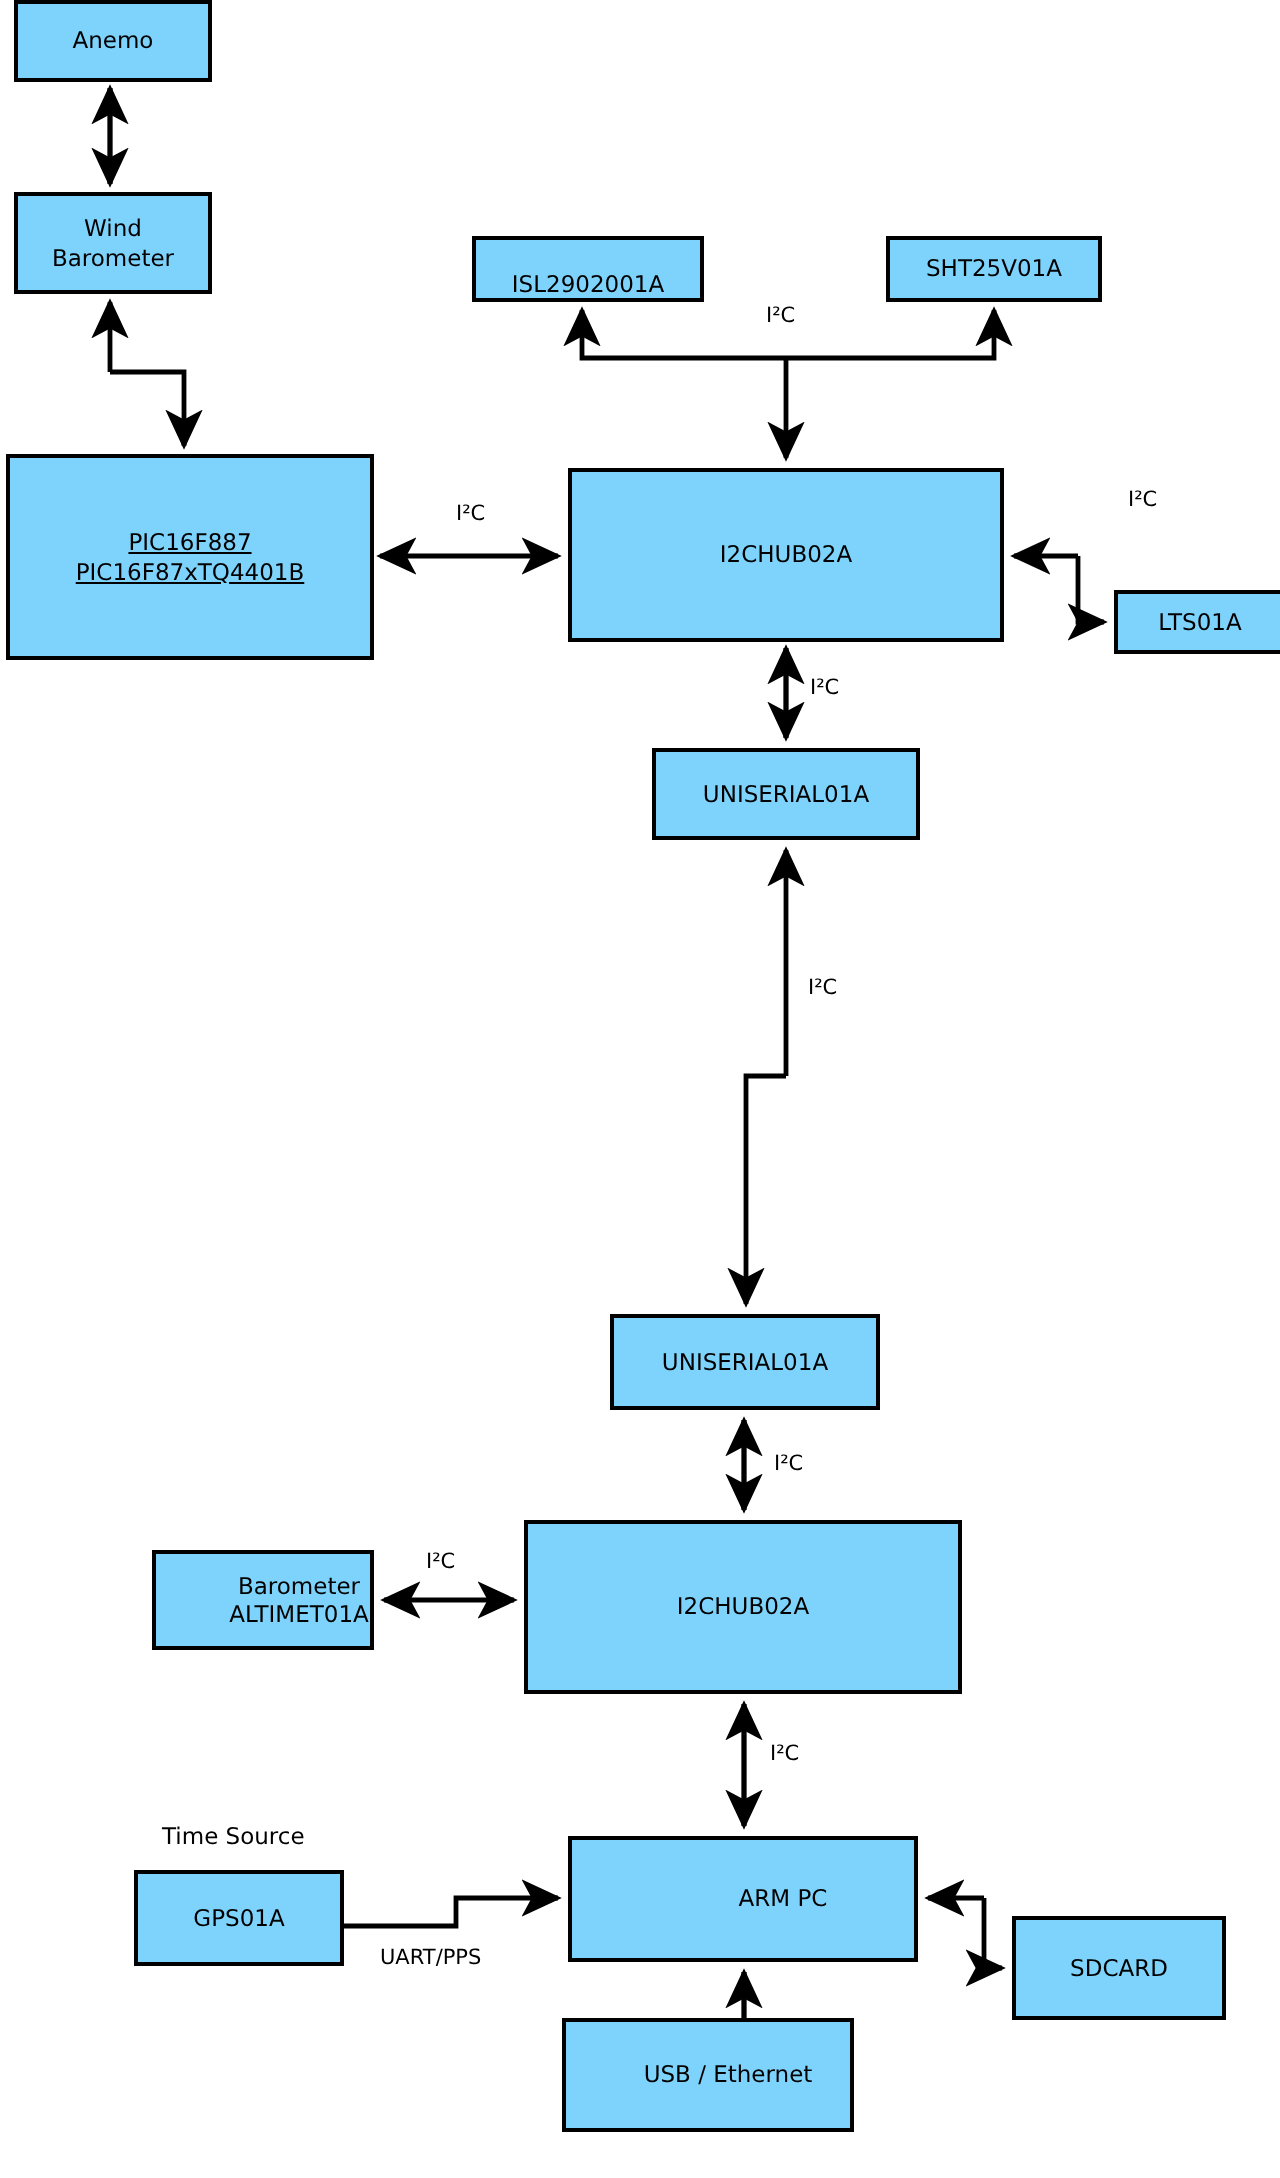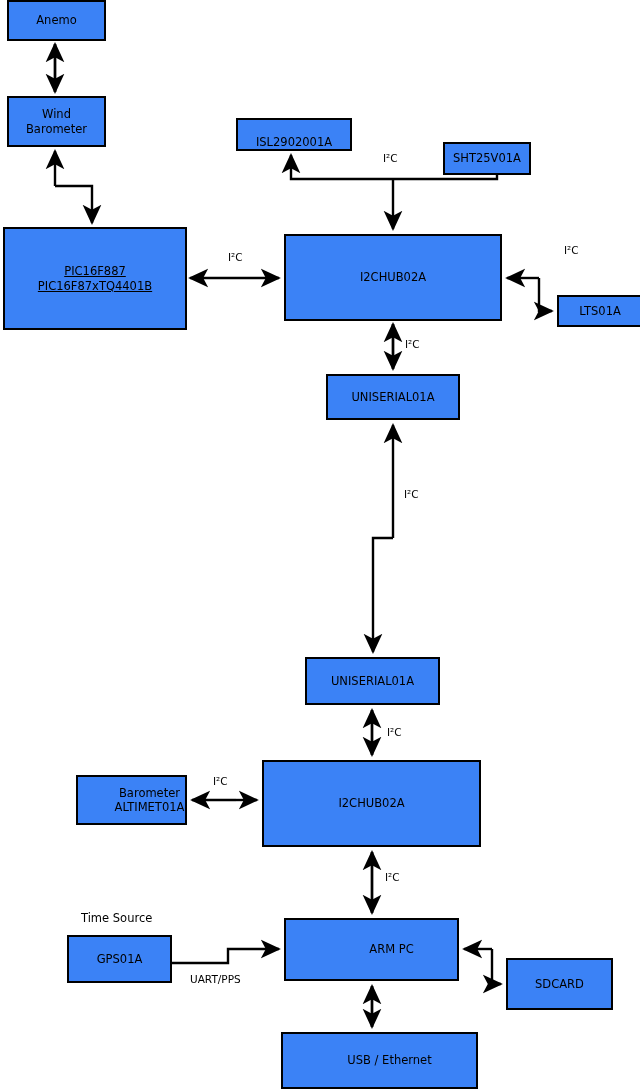--- a/index.html
+++ b/index.html
@@ -1,18 +1,18 @@
 <!DOCTYPE html>
 <html><head>
 <meta charset="utf-8">
 <style>
   html,body{margin:0;padding:0;background:#ffffff;}
   body{font-family:"DejaVu Sans","Liberation Sans",sans-serif;}
   #canvas{position:relative;width:640px;height:1089px;background:#ffffff;overflow:hidden;}
-  .node{position:absolute;box-sizing:border-box;border:2px solid #000000;background:#3b82f6;
+  .node{position:absolute;box-sizing:border-box;border:2px solid #000000;background:#7dd3fc;
         display:flex;align-items:center;justify-content:center;text-align:center;
         font-size:11.5px;color:#000000;line-height:1.25;}
   .node .lbl{white-space:pre-line;}
   .edge-label{position:absolute;font-size:10.5px;color:#000000;white-space:nowrap;}
   .plain-label{position:absolute;font-size:11.5px;color:#000000;white-space:nowrap;}
   svg.wires{position:absolute;left:0;top:0;width:640px;height:1089px;pointer-events:none;}
 </style>
 </head>
 <body>
 
@@ -81,21 +81,21 @@
 
   <div class="node" style="left:3px;top:227px;width:184px;height:103px;text-decoration:underline;">
     <span class="lbl">PIC16F887
 PIC16F87xTQ4401B</span>
   </div>
 
   <div class="node" style="left:236px;top:118px;width:116px;height:33px;align-items:flex-end;">
     <span class="lbl">ISL2902001A</span>
   </div>
 
-  <div class="node" style="left:443px;top:118px;width:88px;height:33px;margin-top:24px;">
+  <div class="node" style="left:443px;top:118px;width:108px;height:33px;">
     <span class="lbl">SHT25V01A</span>
   </div>
 
   <div class="node" style="left:284px;top:234px;width:218px;height:87px;">
     <span class="lbl">I2CHUB02A</span>
   </div>
 
   <div class="node" style="left:557px;top:295px;width:86px;height:32px;">
     <span class="lbl">LTS01A</span>
   </div>
@@ -122,21 +122,21 @@
   </div>
 
   <div class="node" style="left:284px;top:918px;width:175px;height:63px;padding-left:40px;">
     <span class="lbl">ARM PC</span>
   </div>
 
   <div class="node" style="left:506px;top:958px;width:107px;height:52px;">
     <span class="lbl">SDCARD</span>
   </div>
 
-  <div class="node" style="left:281px;top:1032px;width:197px;height:57px;padding-left:20px;">
+  <div class="node" style="left:281px;top:1009px;width:146px;height:57px;padding-left:20px;">
     <span class="lbl">USB / Ethernet</span>
   </div>
 
   <div class="plain-label" style="left:81px;top:911px;">Time Source</div>
 
   <div class="edge-label" style="left:228px;top:251px;">I²C</div>
   <div class="edge-label" style="left:383px;top:152px;">I²C</div>
   <div class="edge-label" style="left:564px;top:244px;">I²C</div>
   <div class="edge-label" style="left:405px;top:338px;">I²C</div>
   <div class="edge-label" style="left:404px;top:488px;">I²C</div>

